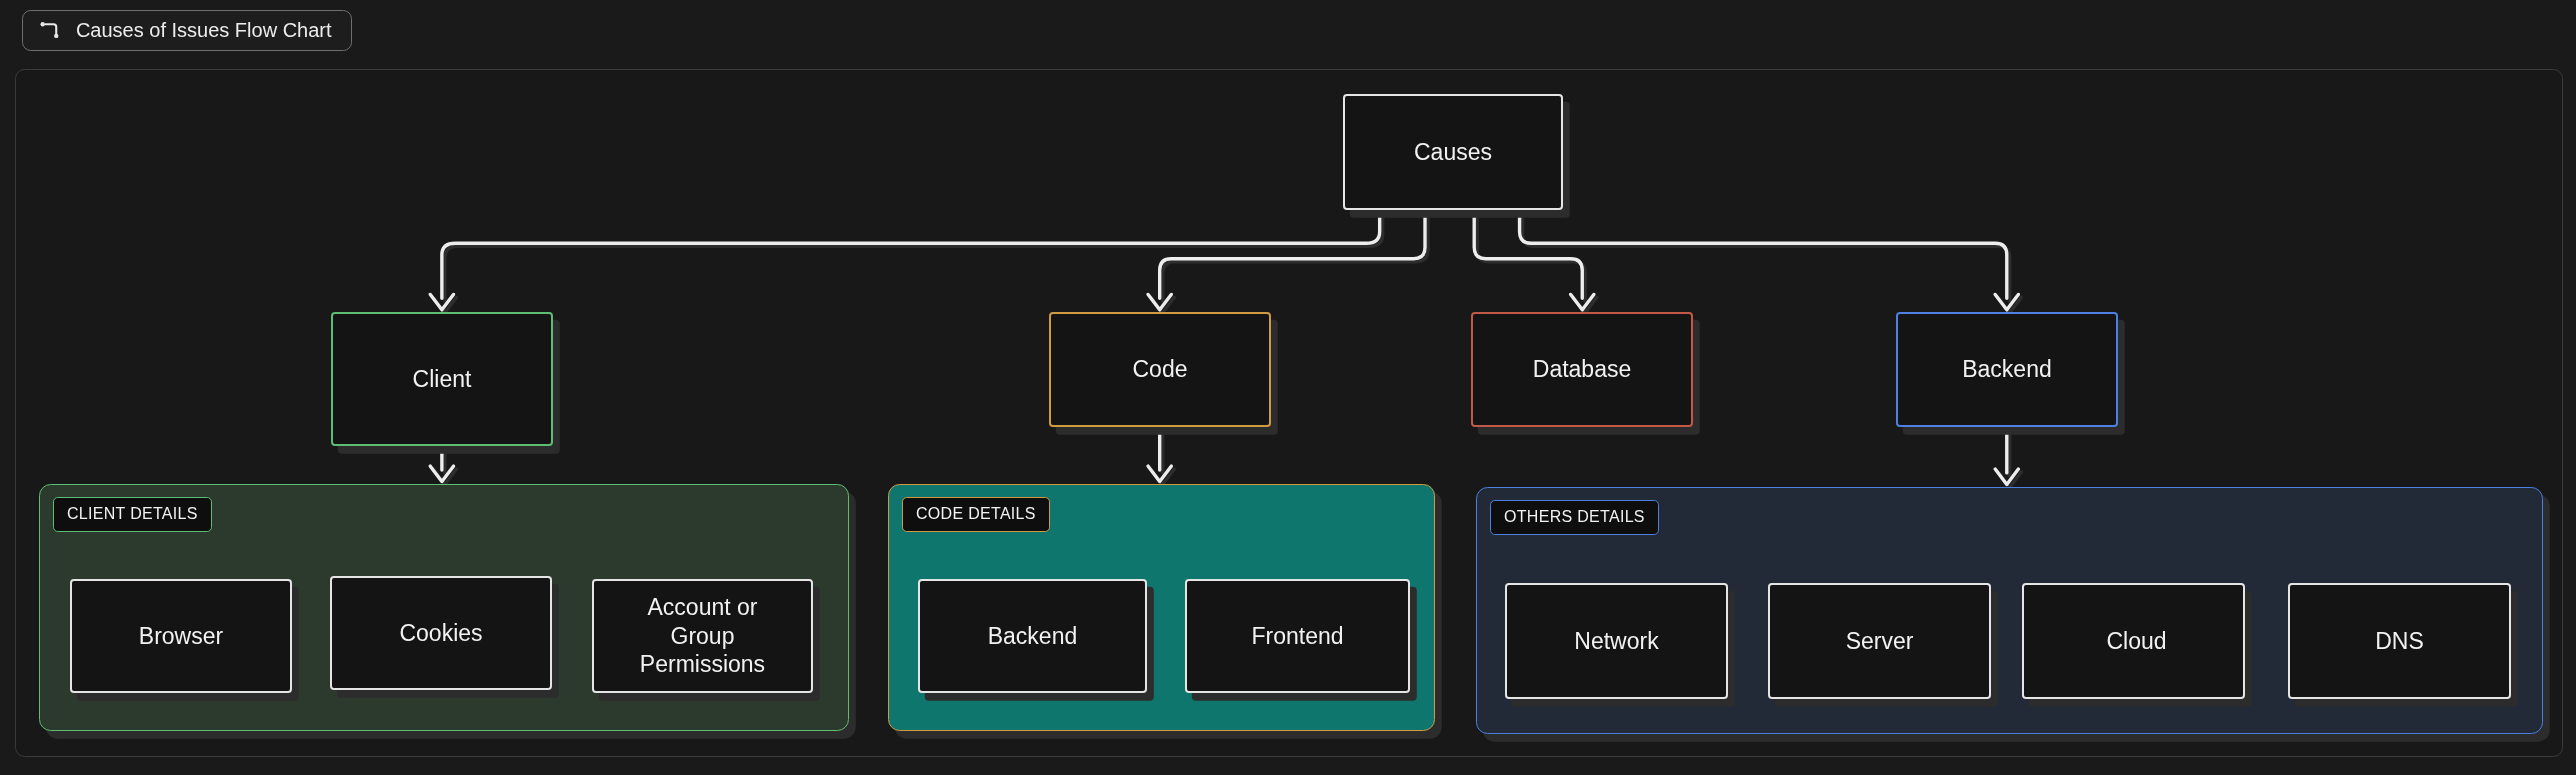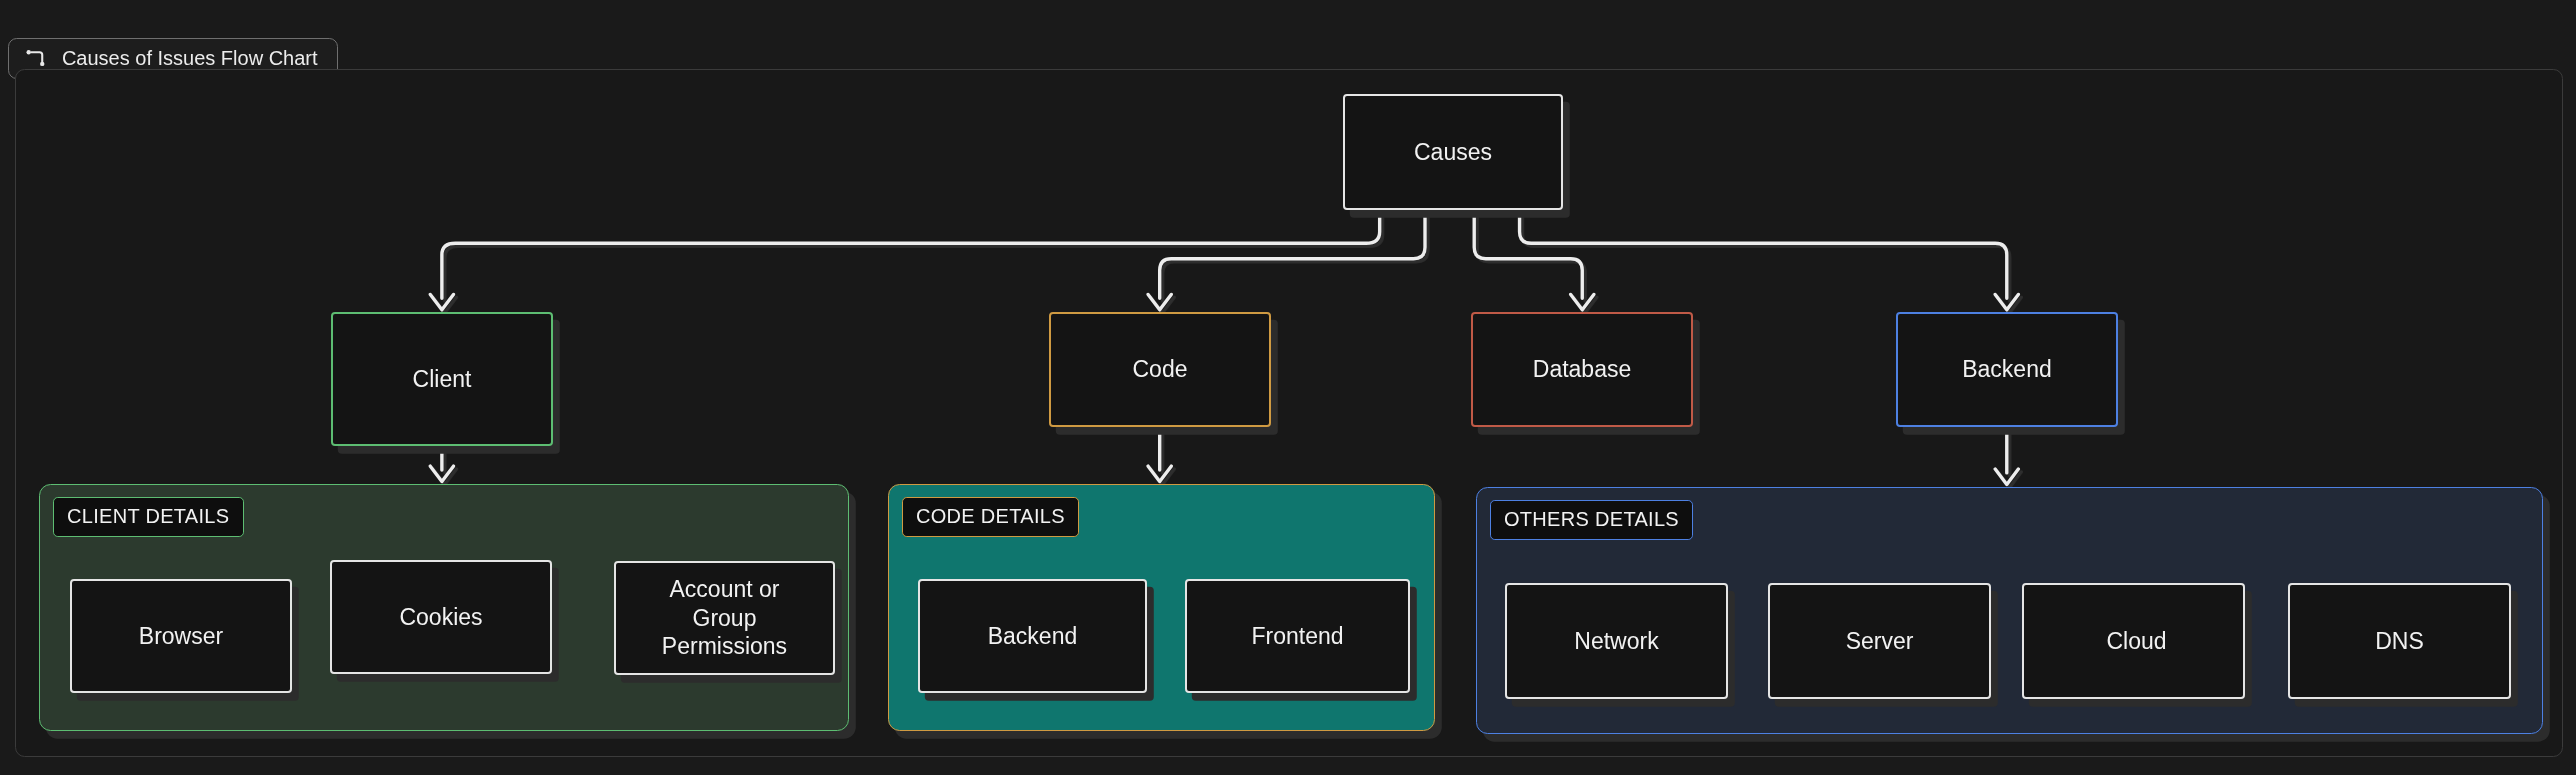--- a/index.html
+++ b/index.html
@@ -3,24 +3,24 @@
 <meta charset="utf-8">
 <style>
   html,body{margin:0;padding:0;}
   body{
     width:2576px;height:776px;position:relative;overflow:hidden;
     background:#1a1a1a;color:#f0f0f0;
     font-family:"Liberation Sans", sans-serif;
   }
   
   .title-btn{
-    position:absolute;left:8px;top:9.6px;height:41px;box-sizing:border-box;
+    position:absolute;left:22px;top:9.6px;height:41px;box-sizing:border-box;
     display:flex;align-items:center;gap:12.5px;padding:0 19.3px 0 15.4px;
     background:#1d1d1d;border:1.4px solid #6f6f6f;border-radius:8.7px;
-    font-size:20px;color:#ececec;white-space:nowrap;cursor:pointer;margin-top:28px;
+    font-size:20px;color:#ececec;white-space:nowrap;cursor:pointer;
   }
   .title-btn svg{display:block;}
   
   .panel{
     position:absolute;left:14.5px;top:69px;width:2548px;height:688px;box-sizing:border-box;
     background:#181818;border:1.9px solid #3b3b3b;border-radius:9.6px;
   }
   
   .node{
     position:absolute;box-sizing:border-box;
@@ -31,21 +31,21 @@
   }
   .wrap-narrow{display:inline-block;max-width:145px;}
   
   .subgraph{
     position:absolute;box-sizing:border-box;border:1.9px solid #888;border-radius:11.6px;
     box-shadow:6.8px 7.7px 0 #2c2c2c;cursor:pointer;
   }
   .subgraph-label{
     position:absolute;left:12.5px;top:11.6px;box-sizing:border-box;
     padding:7.7px 13.5px;background:#0e0e0e;border:1px solid #888;border-radius:4.8px;
-    font-size:20px;letter-spacing:0.3px;color:#f2f2f2;white-space:nowrap;
+    font-size:16px;letter-spacing:0.3px;color:#f2f2f2;white-space:nowrap;
   }
   
   svg.edges{position:absolute;left:0;top:0;pointer-events:none;}
   .edge{
     stroke:#ededed;stroke-width:3.5;fill:none;stroke-linecap:round;stroke-linejoin:round;
     filter:drop-shadow(3px 3px 0 #2e2e2e);
   }
 </style>
 </head>
 <body>
@@ -94,24 +94,24 @@
 <div class="node" style="left: 1896px; top: 312px; width: 222px; height: 115px; border-color: rgb(77, 128, 226);">
   <span>Backend</span>
 </div>
 
 <div class="subgraph" style="left: 39px; top: 484px; width: 810px; height: 247px; border-color: rgb(93, 189, 114); background: rgb(44, 58, 46);">
   <div class="subgraph-label" style="border-color: rgb(93, 189, 114);">CLIENT DETAILS</div>
 </div>
 <div class="node" style="left:70px;top:579px;width:222px;height:114px;">
   <span>Browser</span>
 </div>
-<div class="node" style="left:330px;top:560px;width:222px;height:114px;">
+<div class="node" style="left:330px;top:576px;width:222px;height:114px;">
   <span>Cookies</span>
 </div>
-<div class="node" style="left:592px;top:561px;width:221px;height:114px;margin-left:22px;">
+<div class="node" style="left:592px;top:579px;width:221px;height:114px;">
   <span class="wrap-narrow">Account or Group Permissions</span>
 </div>
 
 <div class="subgraph" style="left: 888px; top: 484px; width: 547px; height: 247px; border-color: rgb(207, 154, 66); background: #0f766e;">
   <div class="subgraph-label" style="border-color: rgb(207, 154, 66);">CODE DETAILS</div>
 </div>
 <div class="node" style="left:918px;top:579px;width:229px;height:114px;">
   <span>Backend</span>
 </div>
 <div class="node" style="left:1185px;top:579px;width:225px;height:114px;">

